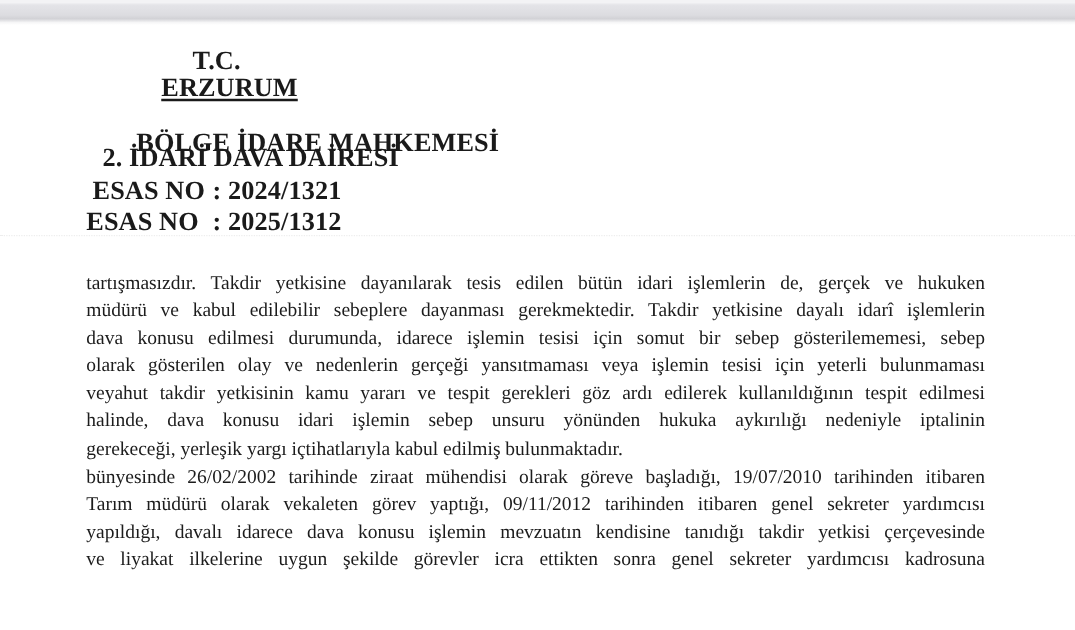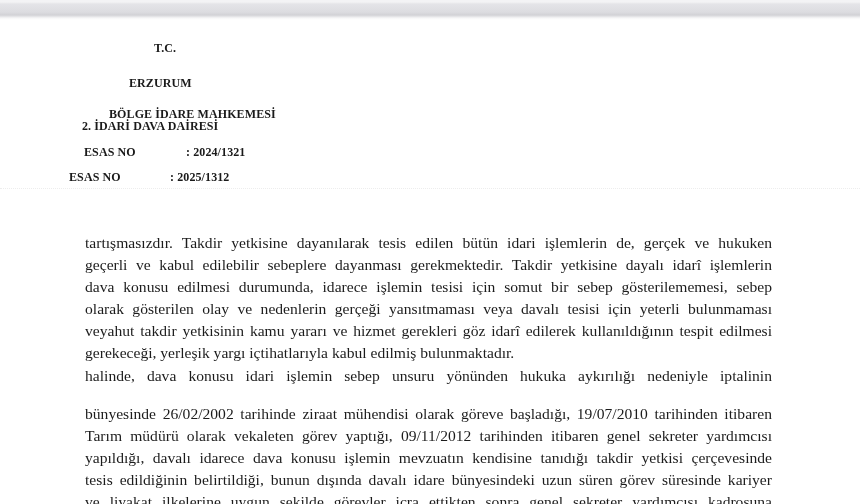--- a/index.html
+++ b/index.html
@@ -23,30 +23,30 @@
       background: linear-gradient(#f3f3f5 0px, #f3f3f5 2px, #e4e4e8 4px, #dcdce0 12px, #d2d2d6 15px, #f6f6f7 18px, #ffffff 20px);
     }
     .header {
       position: absolute;
       left: 0; top: 36px;
       width: 860px;
     }
     .hline {
       position: absolute;
       font-weight: bold;
-      font-size: 12px;
+      font-size: 21px;
       line-height: 20px;
       white-space: nowrap;
       letter-spacing: 0.1px;
     }
     .h-tc { left: 154px; top: 2px; }
-    .h-city { left: 129px; top: 37px; }
+    .h-city { left: 129px; top: 24px; text-decoration: underline; }
     .h-court { left: 69px; top: 68px; margin-left: 40px; }
     .h-chamber { left: 82px; top: 80px; }
-    .h-esas { left: 84px; top: 106px; }
+    .h-esas { left: 68px; top: 106px; text-align: center; }
     .h-karar { left: 69px; top: 131px; }
     .case-label { display: inline-block; }
     .esas-label { width: 102px; }
     .karar-label { width: 101px; }
     .sep-rule {
       position: absolute;
       left: 0; top: 188px;
       width: 860px;
       height: 0;
       border-top: 1px dotted #ededed;
@@ -54,21 +54,21 @@
     .body-text {
       position: absolute;
       left: 69px;
       top: 216px;
       width: 719px;
       font-size: 15.6px;
       line-height: 22.1px;
       color: #1c1c1c;
     }
     .para {
-      margin: 16px;
+      margin: 0;
       text-align: justify;
       text-align-last: justify;
     }
     .para .line {
       display: block;
       text-align: justify;
       text-align-last: justify;
       white-space: nowrap;
       height: 22.1px;
     }
@@ -95,27 +95,26 @@
   <div class="hline h-karar">
     <span class="case-label karar-label">ESAS NO</span><span>: 2025/1312</span>
   </div>
 </div>
 
 <div class="sep-rule"></div>
 
 <div class="body-text">
   <p class="para">
     <span class="line">tartışmasızdır. Takdir yetkisine dayanılarak tesis edilen bütün idari işlemlerin de, gerçek ve hukuken</span>
-    <span class="line">geçerli ve kabul edilebilir sebeplere dayanması gerekmektedir. Takdir yetkisine dayalı idarî işlemlerin</span>
+    <span class="line">müdürü ve kabul edilebilir sebeplere dayanması gerekmektedir. Takdir yetkisine dayalı idarî işlemlerin</span>
     <span class="line">dava konusu edilmesi durumunda, idarece işlemin tesisi için somut bir sebep gösterilememesi, sebep</span>
-    <span class="line">olarak gösterilen olay ve nedenlerin gerçeği yansıtmaması veya davalı tesisi için yeterli bulunmaması</span>
-    <span class="line">veyahut takdir yetkisinin kamu yararı ve hizmet gerekleri göz idarî edilerek kullanıldığının tespit edilmesi</span>
+    <span class="line">olarak gösterilen olay ve nedenlerin gerçeği yansıtmaması veya işlemin tesisi için yeterli bulunmaması</span>
+    <span class="line">veyahut takdir yetkisinin kamu yararı ve tespit gerekleri göz ardı edilerek kullanıldığının tespit edilmesi</span>
+    <span class="line">halinde, dava konusu idari işlemin sebep unsuru yönünden hukuka aykırılığı nedeniyle iptalinin</span>
     <span class="line last">gerekeceği, yerleşik yargı içtihatlarıyla kabul edilmiş bulunmaktadır.</span>
-    <span class="line">halinde, dava konusu idari işlemin sebep unsuru yönünden hukuka aykırılığı nedeniyle iptalinin</span>
   </p>
   <p class="para">
     <span class="line">bünyesinde 26/02/2002 tarihinde ziraat mühendisi olarak göreve başladığı, 19/07/2010 tarihinden itibaren</span>
     <span class="line">Tarım müdürü olarak vekaleten görev yaptığı, 09/11/2012 tarihinden itibaren genel sekreter yardımcısı</span>
     <span class="line">yapıldığı, davalı idarece dava konusu işlemin mevzuatın kendisine tanıdığı takdir yetkisi çerçevesinde</span>
-    <span class="line">tesis edildiğinin belirtildiği, bunun dışında davalı idare bünyesindeki uzun süren görev süresinde kariyer</span>
     <span class="line">ve liyakat ilkelerine uygun şekilde görevler icra ettikten sonra genel sekreter yardımcısı kadrosuna</span>
   </p>
 </div>
 
 </body></html>

